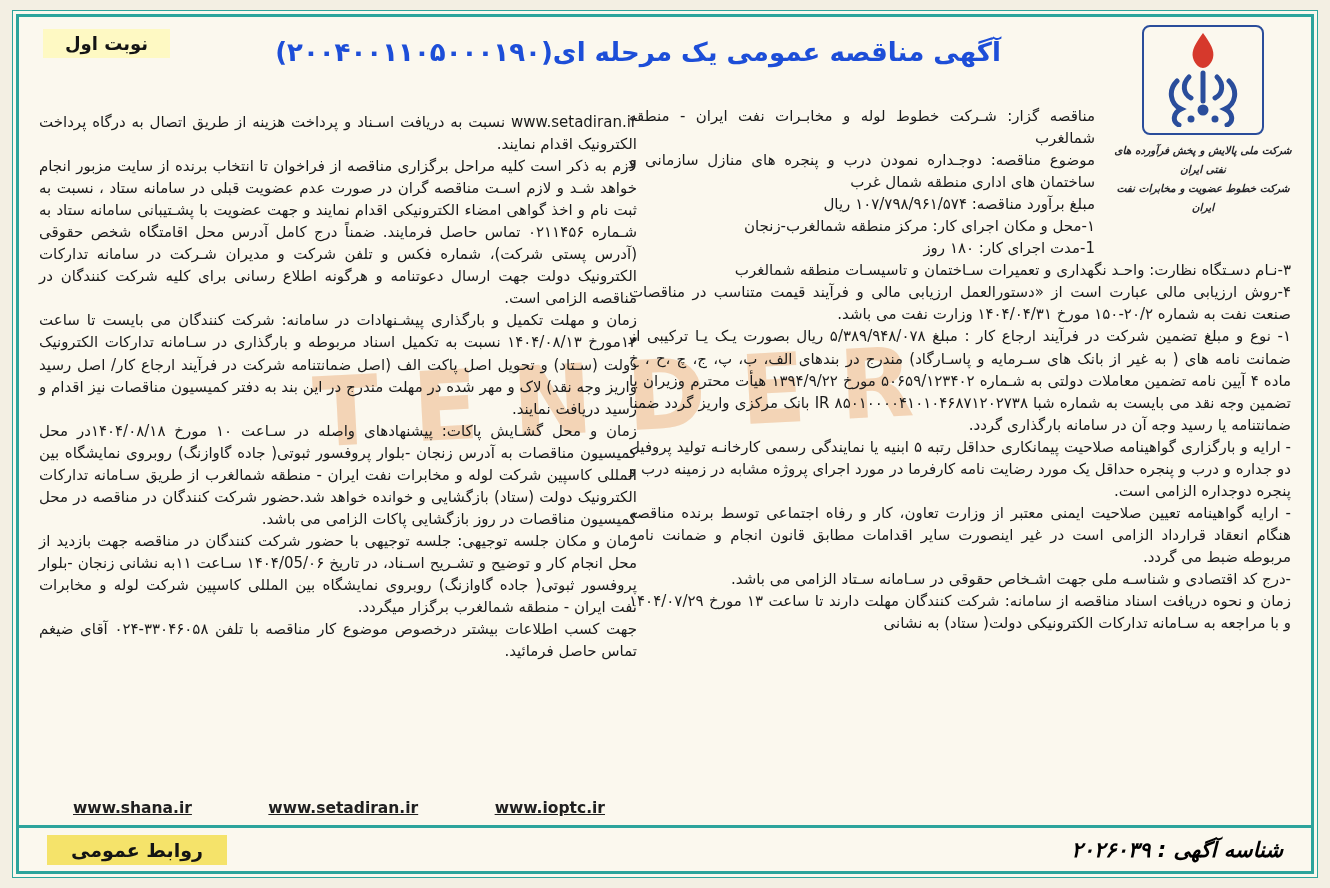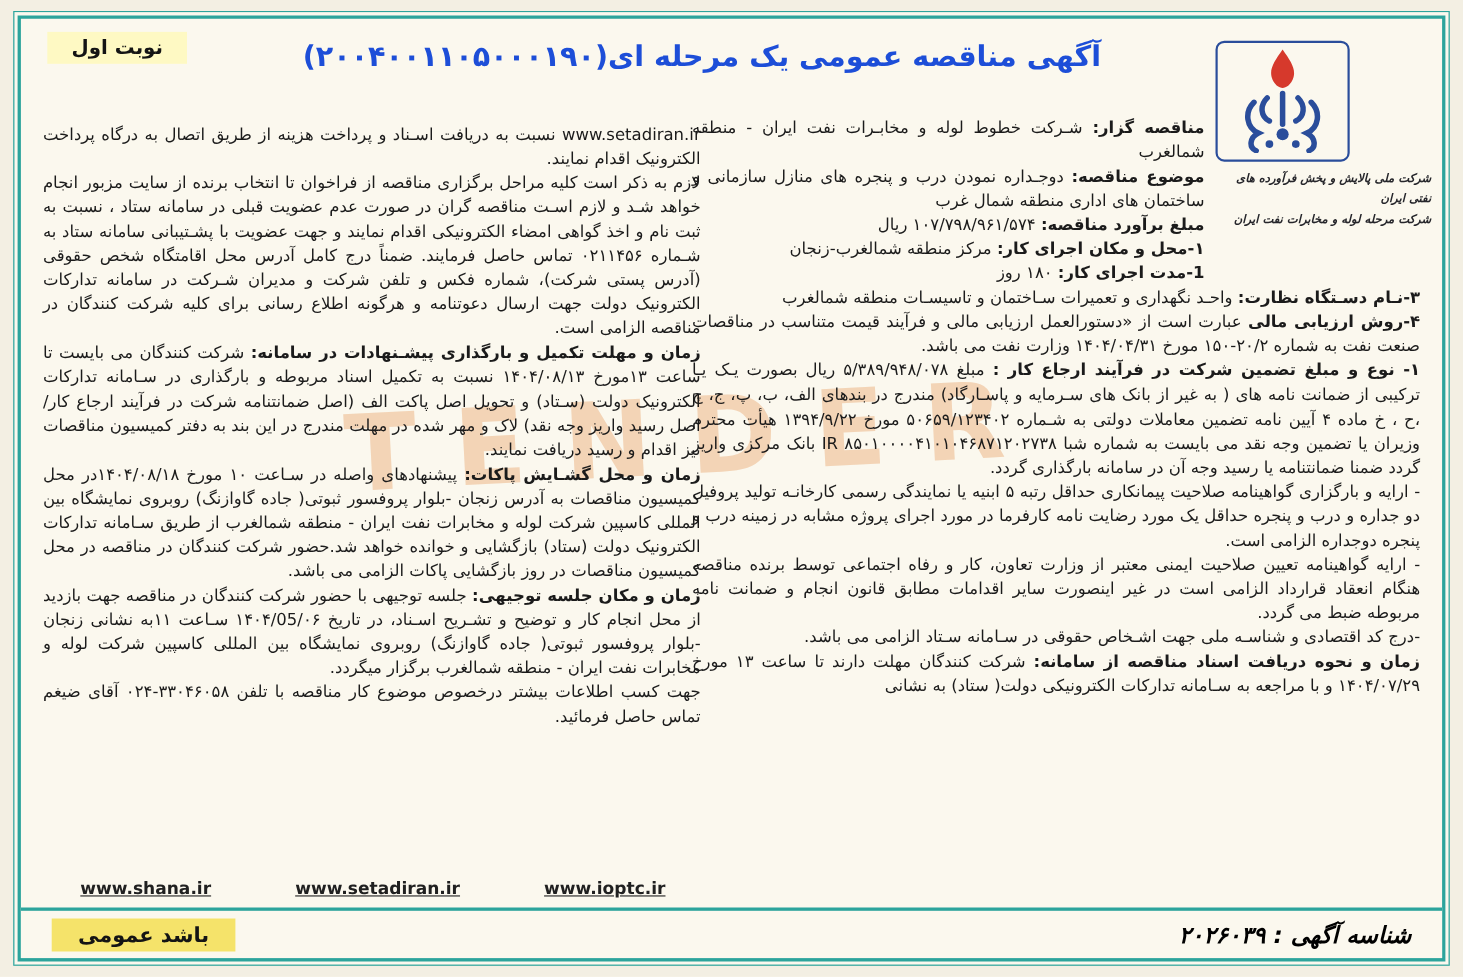--- a/index.html
+++ b/index.html
@@ -22,22 +22,22 @@
     font-size:18px; font-weight:bold;
     padding:4px 22px; direction:rtl;
   }
   .ad-title{
     position:absolute; left:150px; top:26px; width:950px;
     text-align:center; direction:rtl;
     font-size:26px; font-weight:bold; color:#1d4ed8;
     z-index:3;
   }
   .logo{
-    position:absolute; top:26px; right:16px; width:196px;
-    z-index:3;
+    position:absolute; top:14px; right:16px; width:196px;
+    text-align:center; z-index:3;
   }
   .emblem{
     display:inline-block;
     border:2px solid #2a4d9b; border-radius:8px;
     padding:4px 16px 2px; background:#fbf8ee;
   }
   .logo-caption{
     margin-top:6px; direction:rtl;
     font-size:10.5px; font-weight:bold; font-style:italic;
     line-height:1.8; color:#26262b;
@@ -51,21 +51,21 @@
   }
   .col{
     position:absolute; top:94px; z-index:2;
     direction:rtl; text-align:justify;
     font-size:15px; line-height:1.47; color:#1b1b1b;
   }
   .col-right{ right:26px; width:662px; }
   .col-left{ left:26px; width:598px; top:100px; }
   .logo-spacer{ float:right; width:188px; height:146px; margin-left:8px; }
   .para{ margin:0; }
-  .para .lbl{ font-weight:bold;margin-top:32px; }
+  .para .lbl{ font-weight:normal;margin-top:32px; }
   .websites{
     position:absolute; left:26px; bottom:60px; width:600px;
     display:flex; justify-content:space-between; direction:ltr;
     padding:0 34px; font-size:15.5px; font-weight:bold; color:#202020;
     z-index:2;
     text-decoration:underline;
   }
   .footer{
     position:absolute; left:6px; right:6px; bottom:6px; height:46px;
     border-top:3px solid #2ca49c;
@@ -100,21 +100,21 @@
           <path d="M17 50 C8 59 10 73 21 78 C13 82 12 91 19 94"></path>
           <path d="M69 50 C78 59 76 73 65 78 C73 82 74 91 67 94"></path>
         </g>
         <circle cx="43" cy="79" r="5.5" fill="#2a4d9b"></circle>
         <circle cx="31" cy="88" r="3.5" fill="#2a4d9b"></circle>
         <circle cx="55" cy="88" r="3.5" fill="#2a4d9b"></circle>
       </svg>
     </div>
     <div class="logo-caption">
       <div>شرکت ملی پالایش و پخش فرآورده های نفتی ایران</div>
-      <div>شرکت مرحله لوله و مخابرات نفت ایران</div>
+      <div>شرکت خطوط عضویت و مخابرات نفت ایران</div>
     </div>
   </div>
 
   <div class="col col-right">
     <div class="logo-spacer"></div>
     <p class="para"><b class="lbl">مناقصه گزار:</b><span> شـرکت خطوط لوله و مخابـرات نفت ایران - منطقه شمالغرب</span></p>
     <p class="para"><b class="lbl">موضوع مناقصه:</b><span> دوجـداره نمودن درب و پنجره های منازل سازمانی و ساختمان های اداری منطقه شمال غرب</span></p>
     <p class="para"><b class="lbl">مبلغ برآورد مناقصه:</b><span> ۱۰۷/۷۹۸/۹۶۱/۵۷۴ ریال</span></p>
     <p class="para"><b class="lbl">۱-محل و مکان اجرای کار:</b><span> مرکز منطقه شمالغرب-زنجان</span></p>
     <p class="para"><b class="lbl">1-مدت اجرای کار:</b><span> ۱۸۰ روز</span></p>
@@ -136,17 +136,17 @@
     <p class="para"><b class="lbl"></b><span>جهت کسب اطلاعات بیشتر درخصوص موضوع کار مناقصه با تلفن ۳۳۰۴۶۰۵۸-۰۲۴ آقای ضیغم تماس حاصل فرمائید.</span></p>
   </div>
 
   <div class="websites">
     <span>www.shana.ir</span>
     <span>www.setadiran.ir</span>
     <span>www.ioptc.ir</span>
   </div>
 
   <div class="footer">
-    <span class="pr-badge">باشد عمومی</span>
+    <span class="pr-badge">روابط عمومی</span>
     <span class="ad-id">شناسه آگهی : ۲۰۲۶۰۳۹</span>
   </div>
 
 </div>
 
 </body></html>

